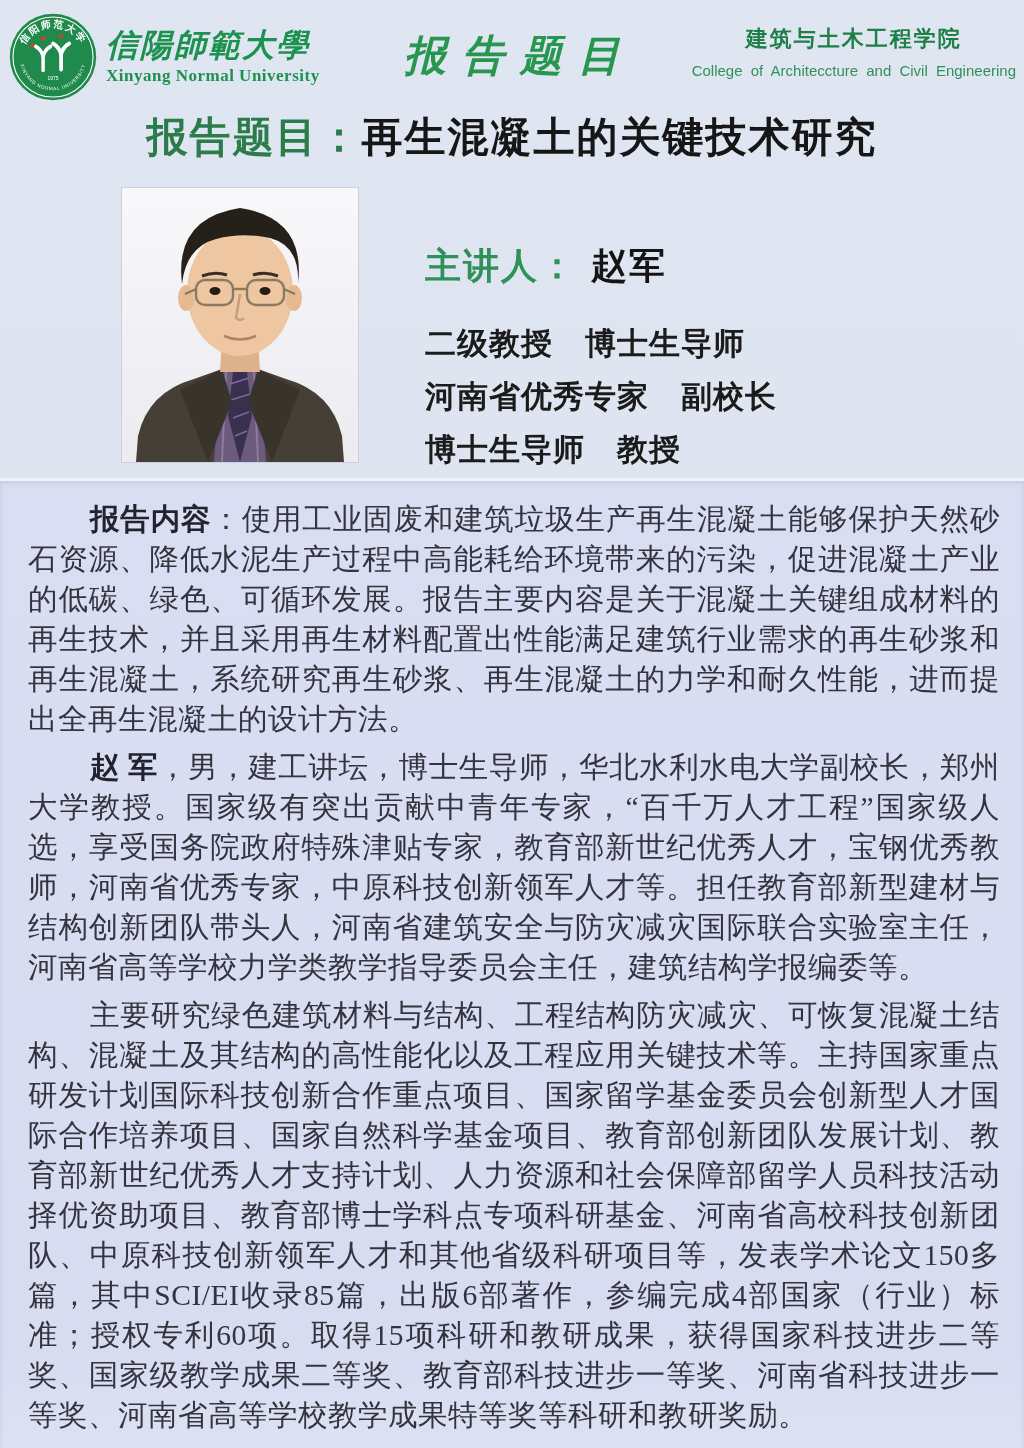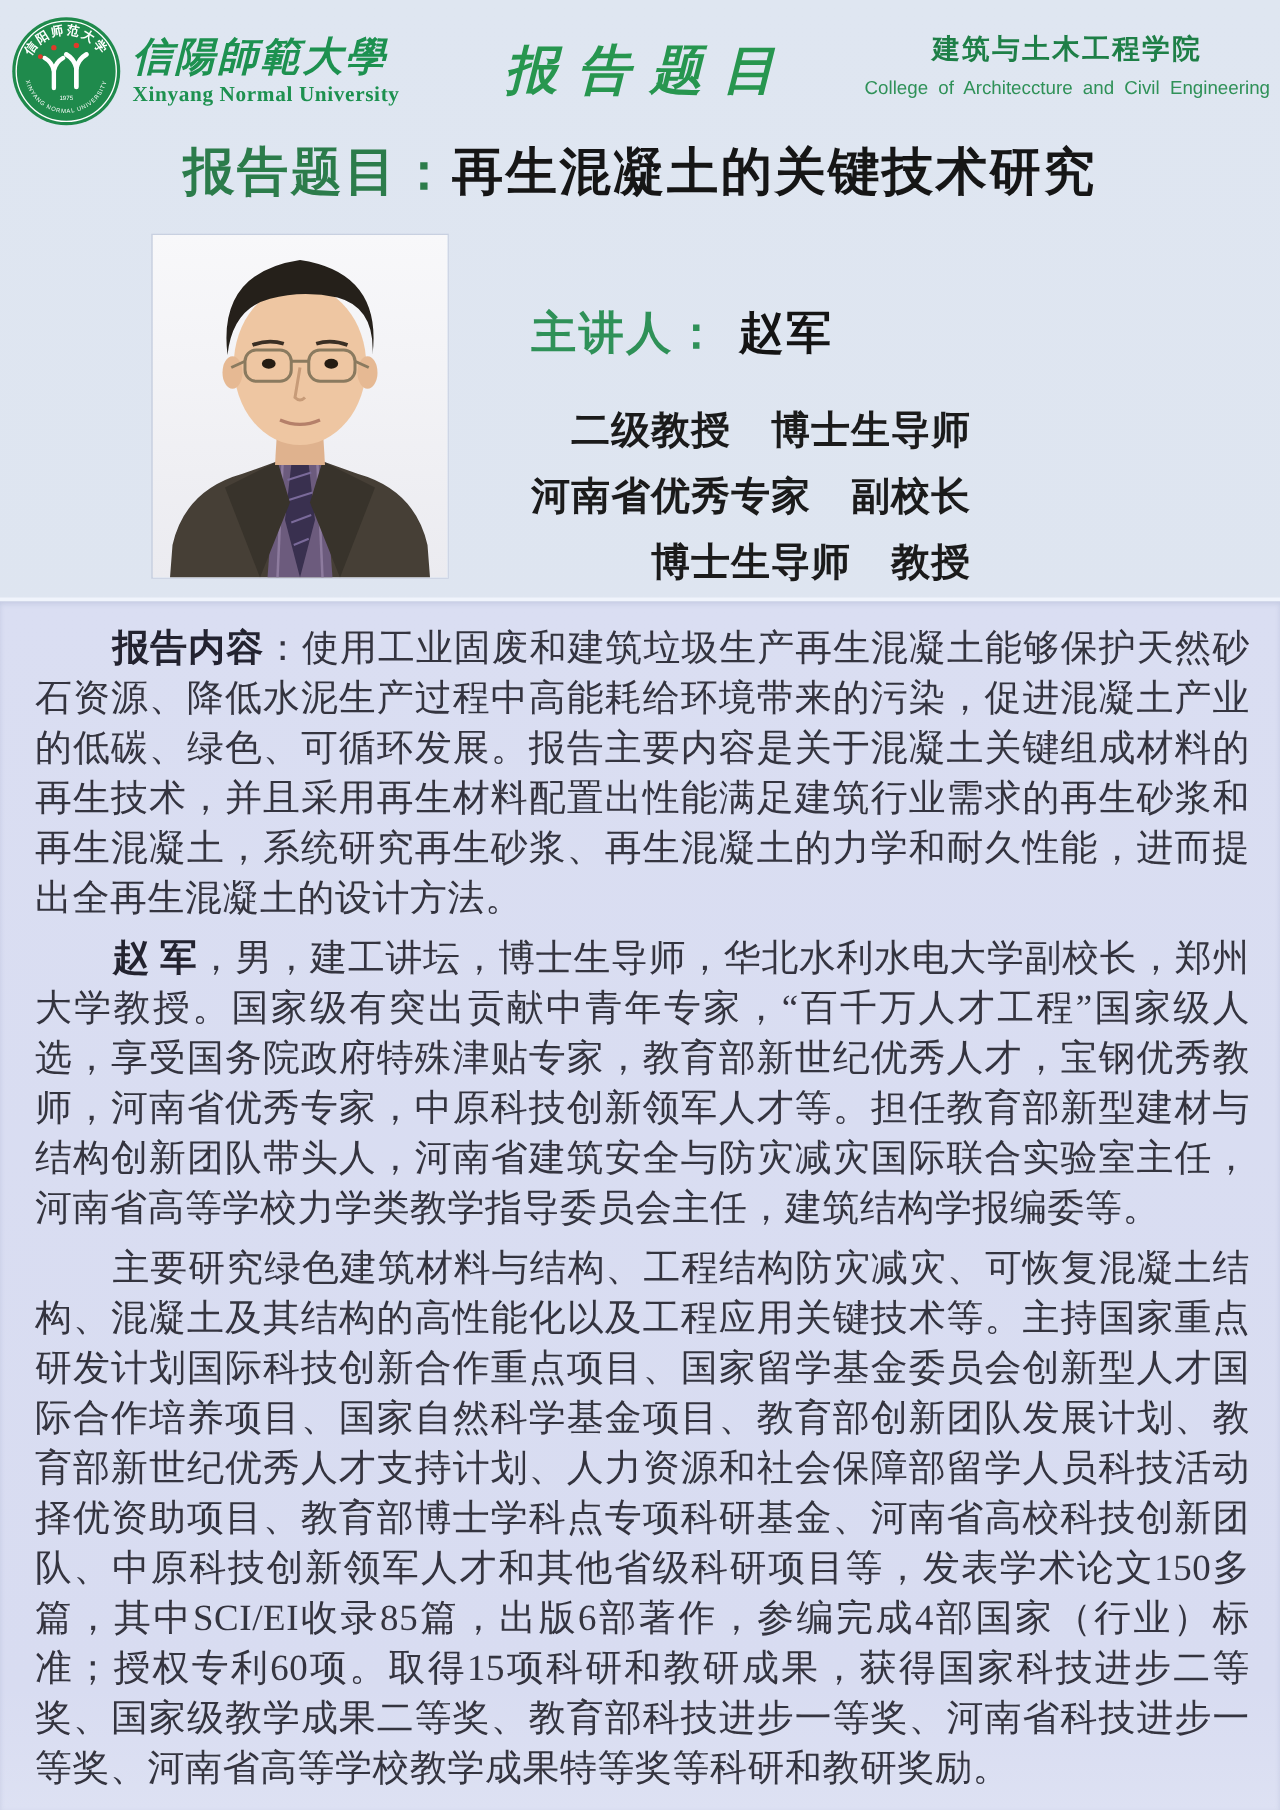--- a/index.html
+++ b/index.html
@@ -34,21 +34,21 @@
   .title-text { color:#161616;text-align:center; }
 
   
   .speaker-photo { position:absolute; left:122px; top:188px; width:236px; height:274px; box-shadow:0 0 0 1px rgba(160,170,195,.35); }
   .speaker-photo svg { display:block; width:100%; height:100%; }
 
   .speaker-info { position:absolute; left:425px; top:218px;margin-top:24px; }
   .speaker-heading { font-family:"Liberation Sans", sans-serif; font-size:36px; font-weight:bold; letter-spacing:2px; }
   .speaker-heading .sp-label { color:#2f9158; }
   .speaker-heading .sp-name { color:#141414; margin-left:14px; }
-  .speaker-titles { margin-top:26px;text-align:right; }
+  .speaker-titles { margin-top:26px; }
   .speaker-titles div { font-size:31px; font-weight:bold; color:#1b1b1b; line-height:53px; letter-spacing:1px; }
 
   
   .body-section {
     position:absolute; top:478px; left:0; right:0; bottom:0;
     background:linear-gradient(180deg,#dadef2 0%, #d8dcf1 90%, #dde1f3 100%);
     border-top:3px solid #f0f4fc;
     box-shadow:inset 0 2px 4px rgba(140,150,185,.28);
     padding:18px 24px 0 28px;
     box-sizing:border-box;

